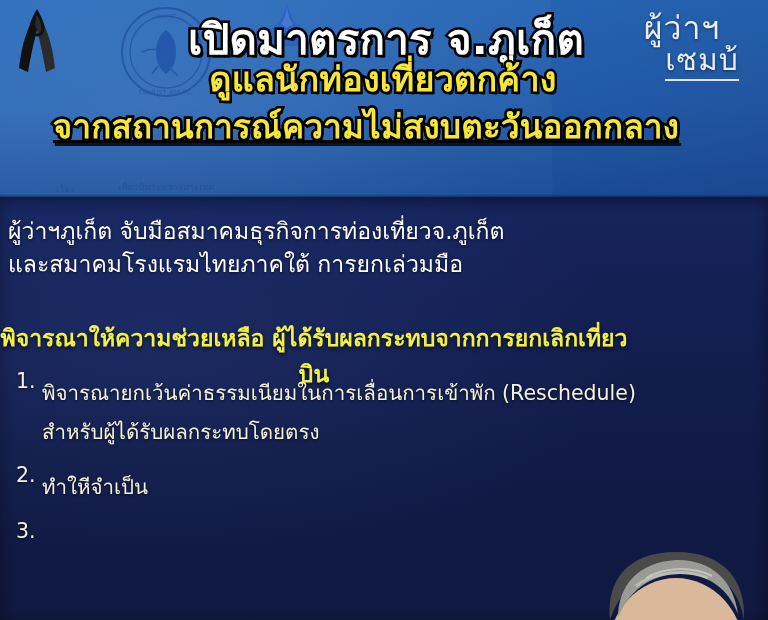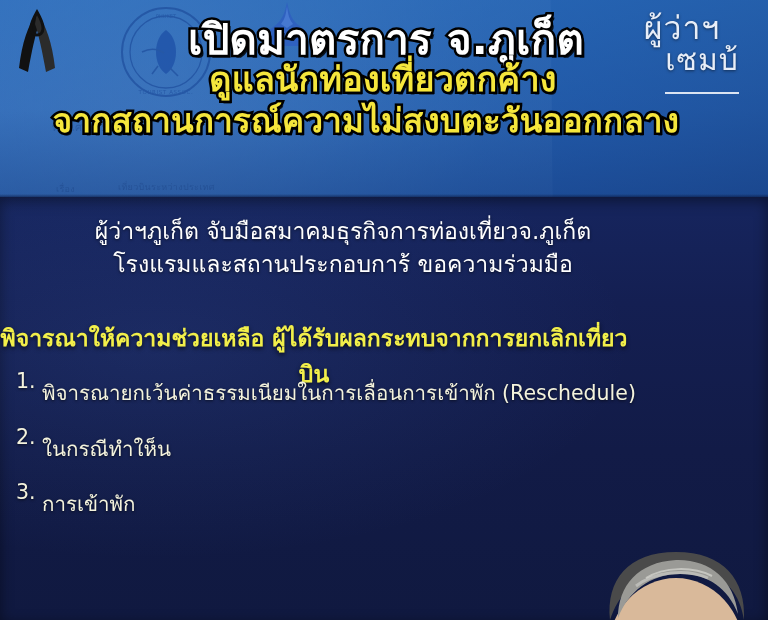--- a/index.html
+++ b/index.html
@@ -128,21 +128,21 @@
     font-size: 32px;
     letter-spacing: 1px;
     font-weight: 400;
   }
   .gov-logo .gl2 {
     display: block;
     font-size: 30px;
     letter-spacing: 1px;
     margin-top: 1px;
     border-bottom: 2px solid #dbe4f2;
-    padding-bottom: 17px;
+    padding-bottom: 4px;
     display: inline-block;
     margin-left: 40px;
   }
 
   
   .headline {
     position: absolute;
     left: 0; top: 18px;
     width: 732px;
     text-align: center;
@@ -166,32 +166,32 @@
     font-size: 34px;
     color: #f5e63c;
     margin-left: 34px;
     -webkit-text-stroke: 5px #000;
     paint-order: stroke fill;
     text-shadow: 2px 3px 0 rgba(0,0,0,0.8);
   }
   .hl-3 {
     font-size: 33px;
     color: #f5e63c;
-    margin-top: 7px;
+    margin-top: 13px;
     -webkit-text-stroke: 5px #000;
     paint-order: stroke fill;
     text-shadow: 2px 3px 0 rgba(0,0,0,0.8);
+    text-decoration: underline;
   }
 
   
   .intro {
     position: absolute;
-    left: 15px; top: 215px;
+    left: 8px; top: 215px;
     width: 656px;
-    text-align: center;
     color: #ffffff;
     font-size: 23px;
     line-height: 1.42;
     text-shadow: 0 1px 3px rgba(0,0,0,0.6);
   }
   .intro span { display: block; }
 
   
   .highlight-line {
     position: absolute;
@@ -298,45 +298,45 @@
   <div class="headline">
     <span class="hl-line hl-1">เปิดมาตรการ จ.ภูเก็ต</span>
     <span class="hl-line hl-2">ดูแลนักท่องเที่ยวตกค้าง</span>
     <span class="hl-line hl-3">จากสถานการณ์ความไม่สงบตะวันออกกลาง</span>
   </div>
 
   <div class="body-overlay"></div>
 
   <div class="intro">
     <span>ผู้ว่าฯภูเก็ต จับมือสมาคมธุรกิจการท่องเที่ยวจ.ภูเก็ต</span>
-    <span>โรงแรมและสถานประกอบการ้ ขอความร่วมมือ</span>
+    <span>และสมาคมโรงแรมไทยภาคใต้ การยกเล่วมมือ</span>
   </div>
 
   <div class="highlight-line">พิจารณาให้ความช่วยเหลือ ผู้ได้รับผลกระทบจากการยกเลิกเที่ยวบิน</div>
 
   <div class="measures">
 
     <div class="measure">
       <div class="measure-num">1.</div>
       <div class="measure-body">
         <span class="m-line">พิจารณายกเว้นค่าธรรมเนียมในการเลื่อนการเข้าพัก (Reschedule)</span>
+        <span class="m-line">สำหรับผู้ได้รับผลกระทบโดยตรง</span>
       </div>
     </div>
 
     <div class="measure">
       <div class="measure-num">2.</div>
       <div class="measure-body">
-        <span class="m-line">ในกรณีทำให็น</span>
+        <span class="m-line">ทำใหีจำเป็น</span>
       </div>
     </div>
 
     <div class="measure">
       <div class="measure-num">3.</div>
       <div class="measure-body">
-        <span class="m-line">การเข้าพัก</span>
       </div>
     </div>
 
   </div>
 
   <div class="person">
     <svg viewBox="0 0 190 86" width="190" height="86" aria-hidden="true">
       <ellipse cx="100" cy="118" rx="68" ry="74" fill="#d9b99a"></ellipse>
       <path d="M34 86 C30 46, 52 18, 100 18 C148 18, 170 46, 168 86 C164 60, 150 44, 128 38 C106 31, 74 36, 56 52 C44 62, 38 74, 34 86 Z" fill="#4a4a4a"></path>
       <path d="M42 84 C42 52, 62 28, 100 26 C134 25, 158 46, 162 80 C152 54, 132 40, 104 40 C74 40, 52 58, 42 84 Z" fill="#9a9a96"></path>

